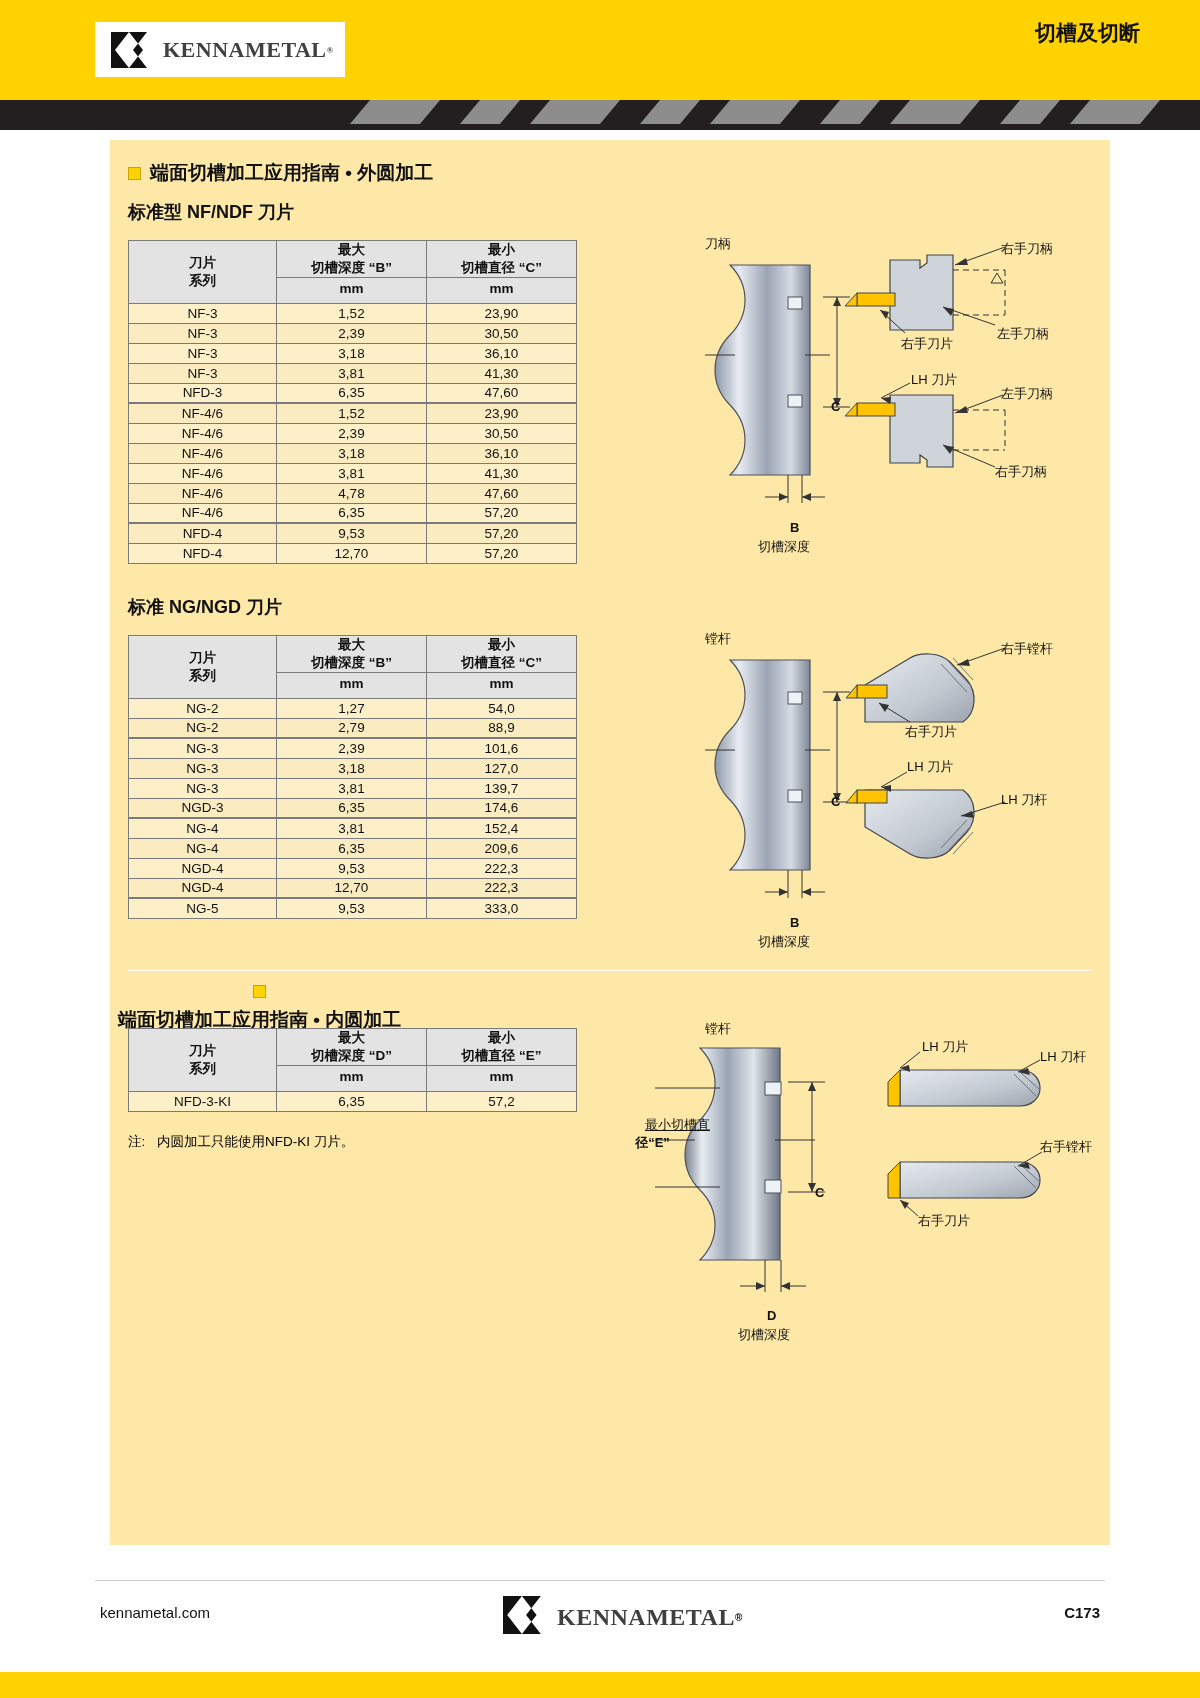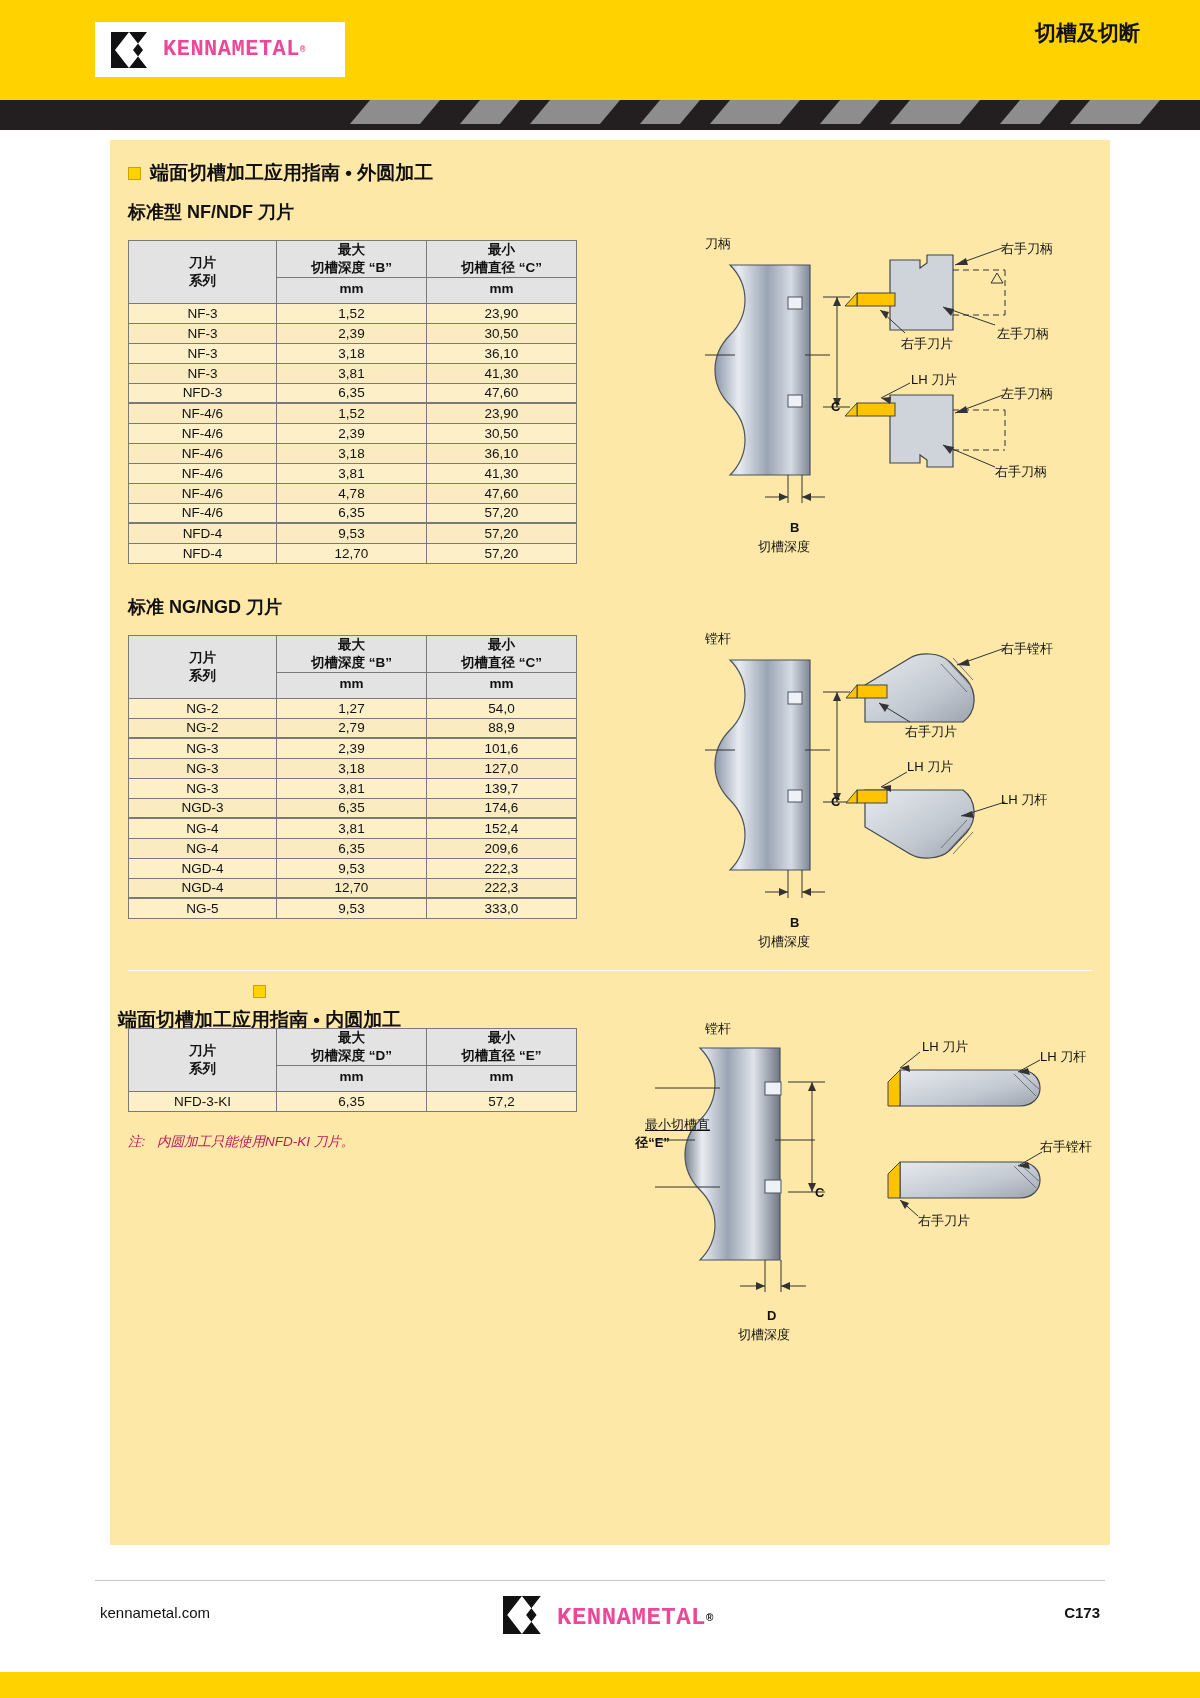--- a/index.html
+++ b/index.html
@@ -19,22 +19,22 @@
   }
   .header-logo-box {
     position:absolute; left:95px; top:22px; width:250px; height:55px;
     background:#ffffff; display:flex; align-items:center; padding-left:14px;
   }
   .kmark {
     width:44px; height:40px; position:relative; margin-right:10px;
   }
   .kmark svg { display:block; }
   .kword {
-    font-size:22px; font-weight:bold; letter-spacing:0.5px; color:#ec4899;
-    font-family:Liberation Mono, monospace;
+    font-size:22px; font-weight:bold; letter-spacing:0.5px; color:#404040;
+    font-family:Liberation Serif, serif;
   }
   .header-title {
     position:absolute; right:60px; top:18px; width:320px;
     text-align:right; color:#111;
     font-size:21px; font-weight:bold; line-height:1.45;
   }
 
   
   .stripe-band {
     position:absolute; left:0; top:100px; width:1200px; height:24px;
@@ -91,21 +91,21 @@
     background:#fdf0c8;
   }
   table.spec tbody tr.alt td { background:#faecc0; }
   .c1 { width:148px; }
   .c2 { width:150px; }
   .c3 { width:150px; }
 
   .grp-sep td { border-top:2px solid #7a7a7a !important; }
 
   .note {
-    font-size:13.5px; color:#be185d;font-style:italic;
+    font-size:13.5px; color:#000000;
   }
   .note .lbl { margin-right:8px; }
 
   
   .fig-label { position:absolute; font-size:13px; color:#111; }
   .fig-label.b { font-weight:bold; }
 
   
   .footer {
     position:absolute; left:0; top:1580px; width:1200px; height:90px; background:#fff;

